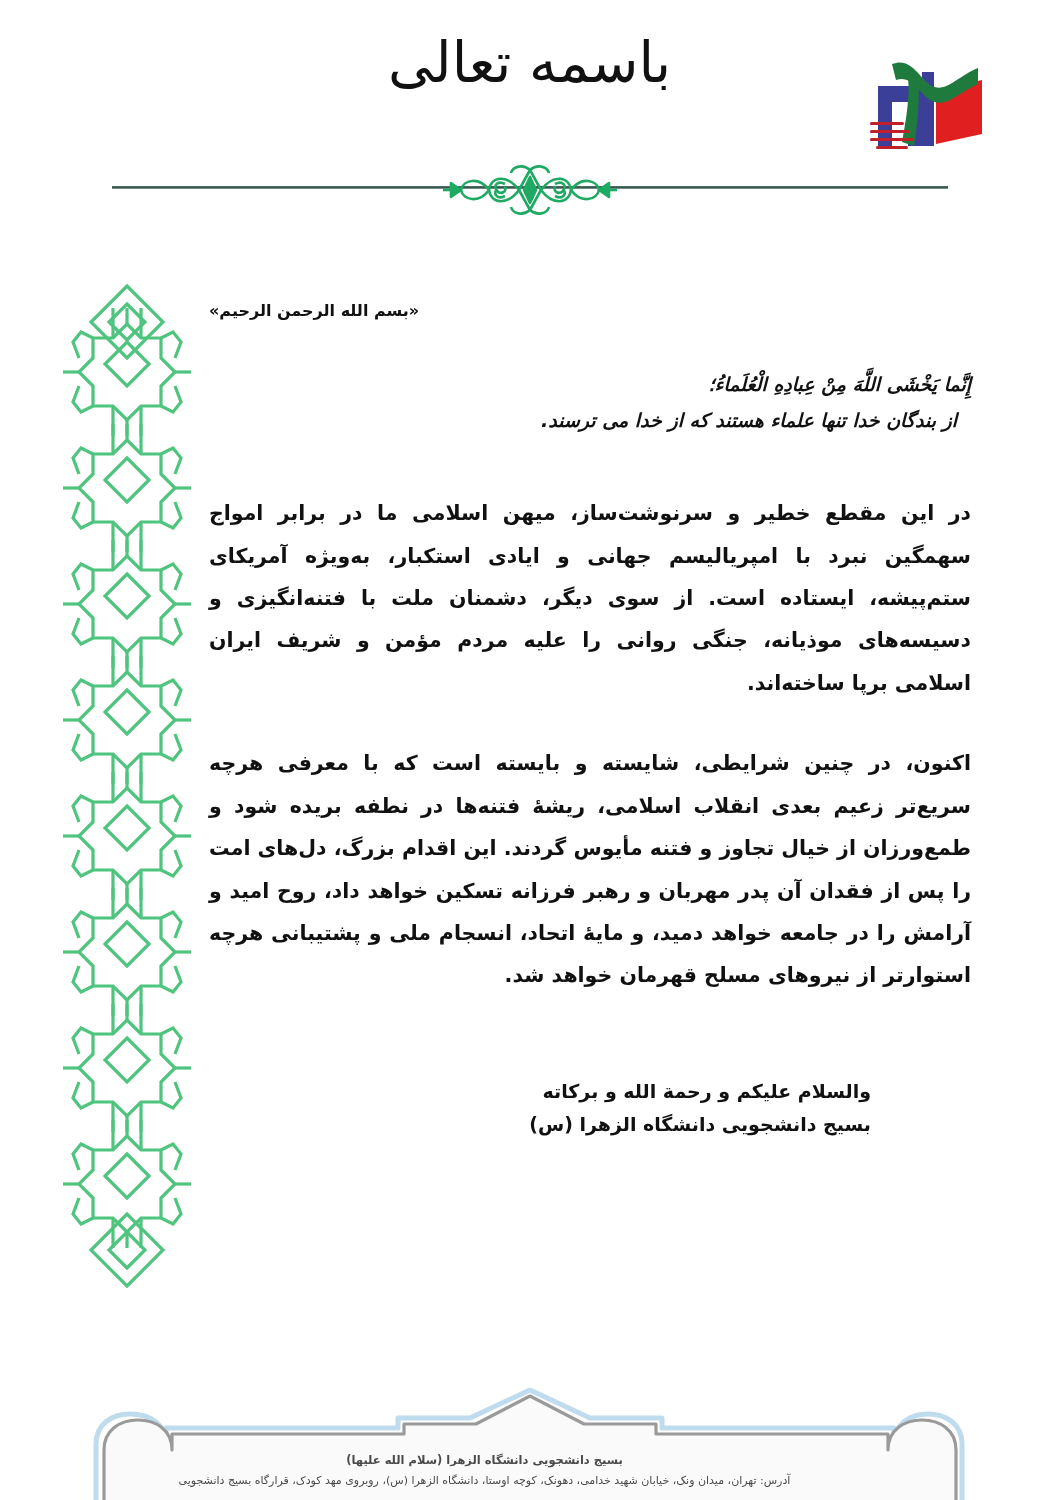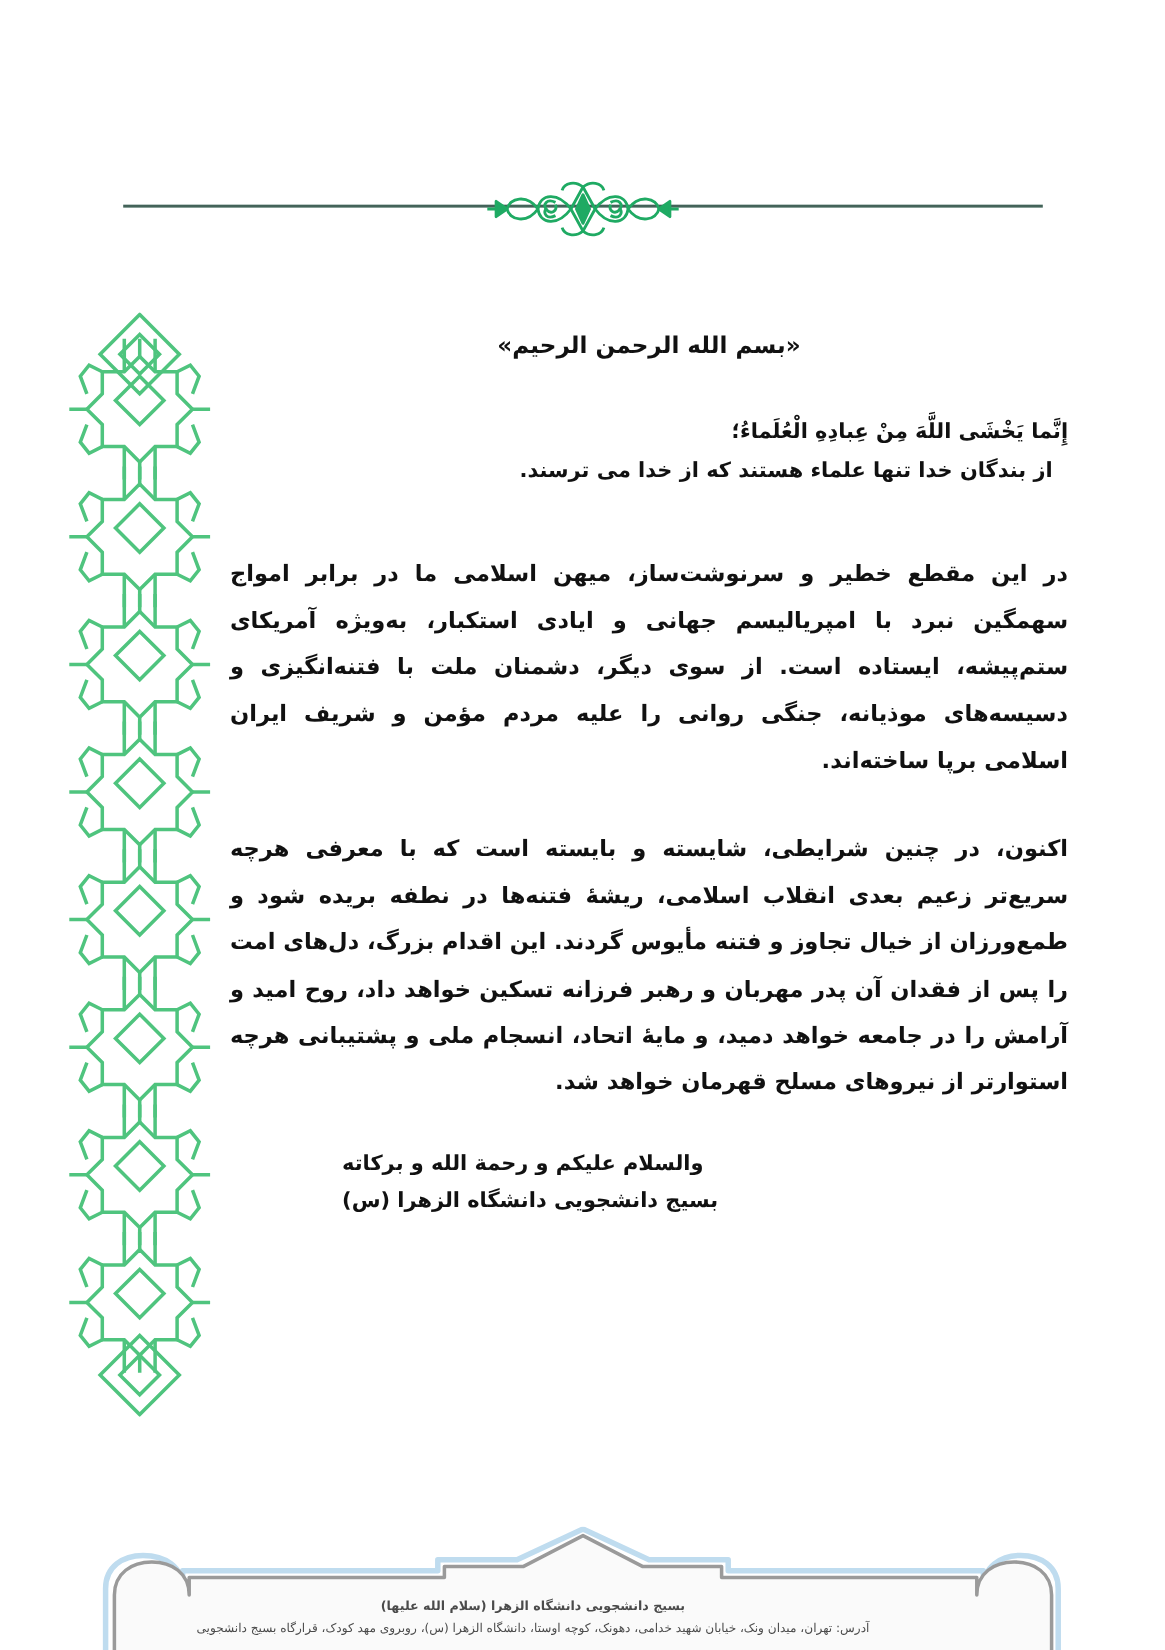--- a/index.html
+++ b/index.html
@@ -84,29 +84,30 @@
   
   .body-area {
     position: absolute;
     top: 280px;
     right: 88px;
     width: 762px;
     direction: rtl;
     text-align: right;
   }
   .bismillah {
-    font-size: 21px;
+    font-size: 16px;
     font-weight: 700;
     color: #111111;
     line-height: 1.6;
     margin: 18px 0 0 0;
-    text-align: center;
+    text-align: left;
   }
   .verse-block {
     margin-top: 44px;
+    font-style: italic;
   }
   .verse-arabic {
     font-size: 19px;
     font-weight: 700;
     color: #111111;
     line-height: 1.7;
     margin: 0;
   }
   .verse-translation {
     font-size: 19px;
@@ -121,22 +122,22 @@
     color: #111111;
     line-height: 2.07;
     margin: 0;
     text-align: justify;
     text-align-last: right;
   }
   .para-1 { margin-top: 56px; }
   .para-2 { margin-top: 38px; }
 
   .signature {
-    margin-top: 37px;
-    text-align: left;
+    margin-top: 78px;
+    text-align: right;
     direction: rtl;
     width: 560px;
     margin-right: 100px;
   }
   .signature-line {
     font-size: 19px;
     font-weight: 700;
     color: #111111;
     line-height: 1.75;
     margin: 0;
@@ -185,20 +186,45 @@
     color: #4a4a4a;
     line-height: 1.9;
     margin: 0;
   }
 </style>
 </head>
 <body>
 
 <div class="page">
 
+  <div class="header">
+
+    <div class="basmala-calligraphy">باسمه تعالی</div>
+
+    <div class="logo">
+      <svg class="logo-svg" width="132" height="118" viewBox="0 0 132 118" xmlns="http://www.w3.org/2000/svg">
+
+        <path d="M16 40 L16 100 L30 100 L30 56 L46 56 L46 100 L60 100 L60 40 Z" fill="#3b3f98"></path>
+        <path d="M60 26 L60 100 L72 100 L72 26 Z" fill="#3b3f98"></path>
+
+        <path d="M74 44 L120 34 L120 88 L74 98 Z" fill="#e02020"></path>
+
+        <path d="M30 18 C50 10 58 34 70 40 C84 47 96 30 116 22
+                 L116 38 C96 47 84 62 70 55 C58 49 50 28 34 34 Z" fill="#1f7a3d"></path>
+        <path d="M46 30 C48 52 44 74 40 96 L52 100 C56 76 58 52 56 32 Z" fill="#1f7a3d"></path>
+
+        <g fill="#c0202a">
+          <rect x="8" y="76" width="34" height="3" rx="1.5"></rect>
+          <rect x="8" y="84" width="40" height="3" rx="1.5"></rect>
+          <rect x="8" y="92" width="44" height="3" rx="1.5"></rect>
+          <rect x="14" y="100" width="32" height="3" rx="1.5"></rect>
+        </g>
+      </svg>
+    </div>
+  </div>
 
   <div class="divider-wrap">
     <div class="divider-rule"></div>
     <div class="divider-medallion">
       <svg width="190" height="52" viewBox="0 0 190 52" xmlns="http://www.w3.org/2000/svg">
         <g fill="none" stroke="#1faa63" stroke-width="2.6" stroke-linejoin="round">
 
           <path d="M95 6 L106 26 L95 46 L84 26 Z"></path>
           <path d="M95 13 L101 26 L95 39 L89 26 Z" fill="#1faa63"></path>
 

